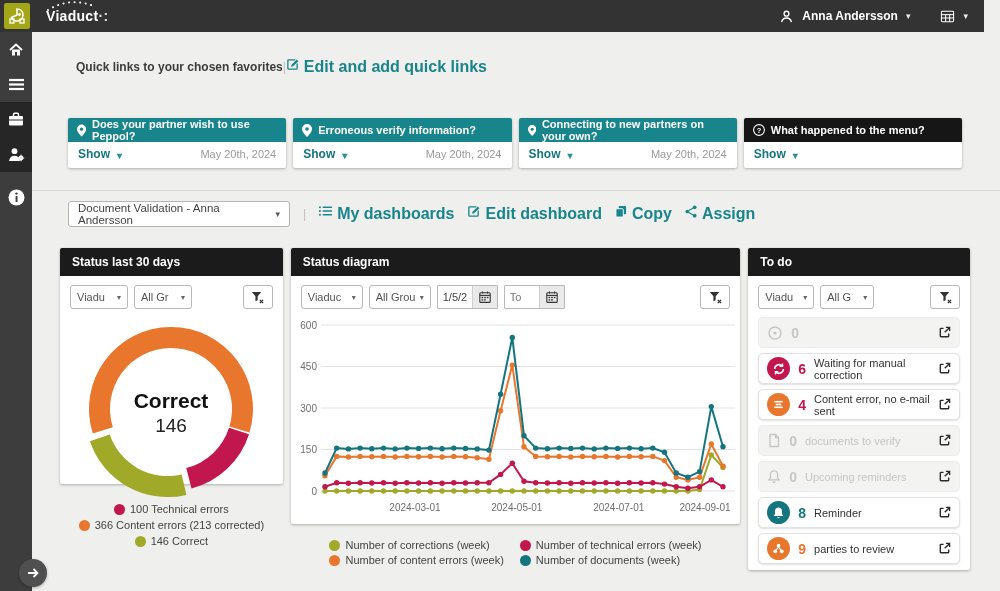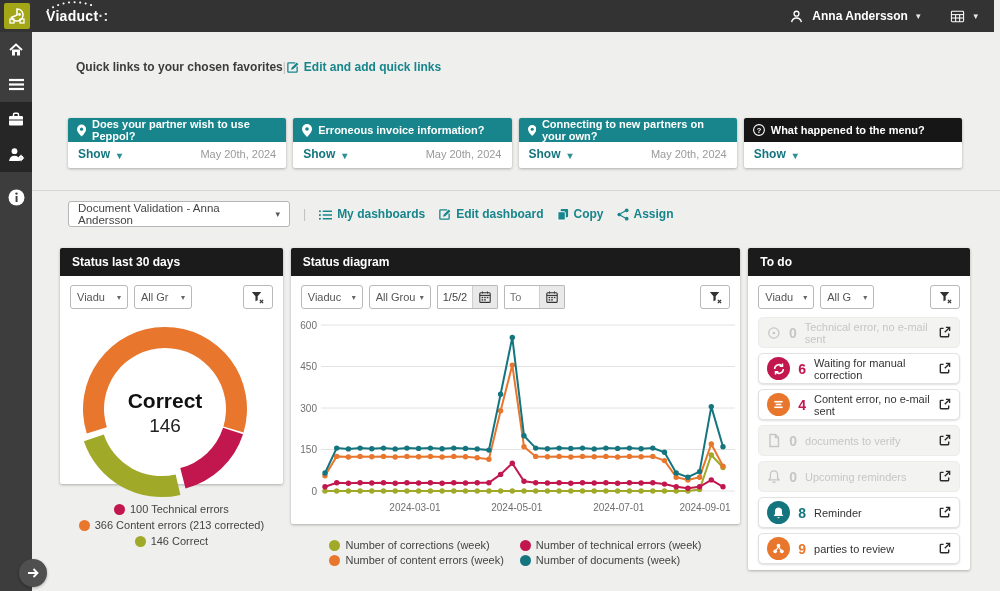--- a/index.html
+++ b/index.html
@@ -1,39 +1,39 @@
 <!DOCTYPE html>
 <html style="--teal: #17858b; --teal_dark: #15757f; --topbar: #333333; --sidebar: #3d3d3d; --brand_olive: #a3a717; --crimson: #c2174e; --orange: #e8762d; --olive: #a0a928; --bg: #efefed; --panel_header: #1b1b1b; --disabled: #c6c6c5;"><head>
 <meta charset="utf-8">
 <style>
   *{box-sizing:border-box;margin:0;padding:0}
   html,body{width:1000px;height:591px;overflow:hidden}
   body{font-family:"Liberation Sans",sans-serif;background:var(--bg,#efefed);position:relative}
 
   
-  .topbar{position:absolute;top:0;left:0;right:6px;height:32px;background:var(--topbar,#333);display:flex;align-items:center;z-index:20}
+  .topbar{position:absolute;top:0;left:0;right:16px;height:32px;background:var(--topbar,#333);display:flex;align-items:center;z-index:20}
   .logo-box{width:26px;height:26px;margin-left:4px;background:var(--brand_olive,#a3a717);display:flex;align-items:center;justify-content:center;border-radius:2px}
   .brand{color:#fff;font-weight:bold;font-size:14px;margin-left:16px;position:relative;letter-spacing:.3px}
   .brand .arc{position:absolute;top:-8px;left:0}
   .topbar-right{margin-left:auto;display:flex;align-items:center;gap:8px;margin-right:16px;color:#fff;font-size:12px}
   .caret{font-size:9px;color:#fff;opacity:.9}
   .usrname{font-weight:bold;font-size:12px}
 
   
   .sidebar{position:absolute;top:32px;left:0;bottom:0;width:32px;background:var(--sidebar,#3d3d3d);z-index:15}
   .side-item{height:35px;display:flex;align-items:center;justify-content:center;cursor:pointer}
   .side-active{background:#262626}
   .fab{position:absolute;left:19px;top:559px;width:28px;height:28px;border-radius:50%;background:#4f4f4f;display:flex;align-items:center;justify-content:center;z-index:30;box-shadow:0 1px 3px rgba(0,0,0,.3);color:#fff;font-size:15px}
 
   
   .main{position:absolute;top:32px;left:32px;right:0;bottom:0}
   .quickbar{display:flex;align-items:center;padding:26px 0 0 44px;font-size:12px;height:44px}
   .quick-label{color:#3c3c3c;font-weight:bold}
   .sep{color:#c0c0c0}
-  .link{color:var(--teal,#17858b);font-weight:bold;display:inline-flex;align-items:flex-end;gap:5px;font-size:12px;cursor:pointer;text-decoration:none}
+  .link{color:var(--teal,#17858b);font-weight:bold;display:inline-flex;align-items:flex-start;gap:5px;font-size:16px;cursor:pointer;text-decoration:none}
 
   .cards{display:flex;gap:7px;margin:42px 38px 0 36px}
   .card{flex:1;background:#fff;border-radius:2px;box-shadow:0 1px 3px rgba(0,0,0,.28)}
   .card-h{height:24px;display:flex;align-items:center;gap:6px;padding:0 9px;color:#fff;font-size:11px;font-weight:bold;border-radius:2px 2px 0 0}
   .card-h.teal{background:var(--teal,#17858b)}
   .card-h.black{background:#161616}
   .card-b{height:26px;display:flex;align-items:center;justify-content:space-between;padding:0 10px 2px}
   .show{color:var(--teal_dark,#15757f);font-weight:bold;font-size:12px;display:inline-flex;gap:7px;align-items:flex-end;cursor:pointer}
   .show .caret{color:var(--teal,#17858b);font-size:10px}
   .card-date{color:#9a9a9a;font-size:11px}
@@ -54,21 +54,21 @@
   .filters{display:flex;align-items:center;gap:6px;padding:9px 10px 4px}
   .fselect{height:24px;background:#fff;border:1px solid #b9b9b9;border-radius:3px;display:flex;align-items:center;justify-content:space-between;gap:4px;padding:0 6px;color:#555;font-size:11px;cursor:pointer;overflow:hidden;white-space:nowrap}
   .fselect .caret{color:#555;font-size:8px}
   .w58{width:58px}.w62{width:62px}.w56{width:56px}.w54{width:54px}
   .filter-btn{margin-left:auto;width:30px;height:24px;border:1px solid #b9b9b9;border-radius:3px;background:#fff;display:flex;align-items:center;justify-content:center;cursor:pointer}
   .dategrp{display:flex;height:24px;border:1px solid #b9b9b9;border-radius:1px;overflow:hidden;background:#fff}
   .dategrp input{width:34px;border:none;font-size:11px;padding:0 5px;color:#444;font-family:"Liberation Sans",sans-serif;outline:none}
   .dategrp .cal{width:25px;background:#e9e9e9;display:flex;align-items:center;justify-content:center;border-left:1px solid #cfcfcf;cursor:pointer}
 
   
-  .donut-wrap{display:flex;justify-content:flex-start}
+  .donut-wrap{display:flex;justify-content:center}
   .donut-title{font-size:21px;font-weight:bold;fill:#111}
   .donut-value{font-size:19px;fill:#222}
   .legend{display:flex;flex-direction:column;align-items:center;gap:4px;font-size:11px;color:#444;margin-top:4px}
   .lrow{display:flex;align-items:center;gap:5px}
   .dot{width:11px;height:11px;border-radius:50%;flex:0 0 auto}
 
   
   .ltick{font-size:10px;fill:#6f6f6f}
   .llegend{display:grid;grid-template-columns:auto auto;gap:3px 16px;justify-content:center;font-size:11px;color:#444;margin-top:0}
 
@@ -203,21 +203,21 @@
           </span>
         <span class="card-date">May 20th, 2024</span>
       </div>
     </div>
     <div class="card">
       <div class="card-h teal">
         <svg width="10" height="13" viewBox="0 0 10 13">
             <path d="M5 0a5 5 0 0 0-5 5c0 3.4 5 8 5 8s5-4.6 5-8a5 5 0 0 0-5-5z" fill="#fff"></path>
             <circle cx="5" cy="5" r="1.8" fill="#17858b"></circle>
           </svg>
-        <span>Erroneous invoice information?</span>
+        <span>Erroneous verify information?</span>
       </div>
       <div class="card-b">
         <span class="show">
             <span>Show</span>
             <span class="caret">▾</span>
           </span>
         <span class="card-date">May 20th, 2024</span>
       </div>
     </div>
     <div class="card">
@@ -614,21 +614,20 @@
         </div>
       </div>
       <div class="todo-list">
 
         <div class="todo-item disabled">
           <svg width="16" height="16" viewBox="0 0 16 16">
               <circle cx="8" cy="8" r="6" fill="none" stroke="#c6c6c5" stroke-width="1.5"></circle>
               <circle cx="8" cy="8" r="1.6" fill="#c6c6c5"></circle>
             </svg>
           <span class="todo-count">0</span>
-          <span class="todo-label">Technical error, no e-mail sent</span>
           <span class="ext">
               <svg width="13" height="13" viewBox="0 0 14 14">
                 <path d="M6 2.5H3.2c-.4 0-.7.3-.7.7v7.6c0 .4.3.7.7.7h7.6c.4 0 .7-.3.7-.7V8" fill="none" stroke="#2b2b2b" stroke-width="1.5"></path>
                 <path d="M8.5 1.5H12.5V5.5" fill="none" stroke="#2b2b2b" stroke-width="1.5"></path>
                 <line x1="12.2" y1="1.8" x2="7.3" y2="6.7" stroke="#2b2b2b" stroke-width="1.5"></line>
               </svg>
             </span>
         </div>
 
         <div class="todo-item">

